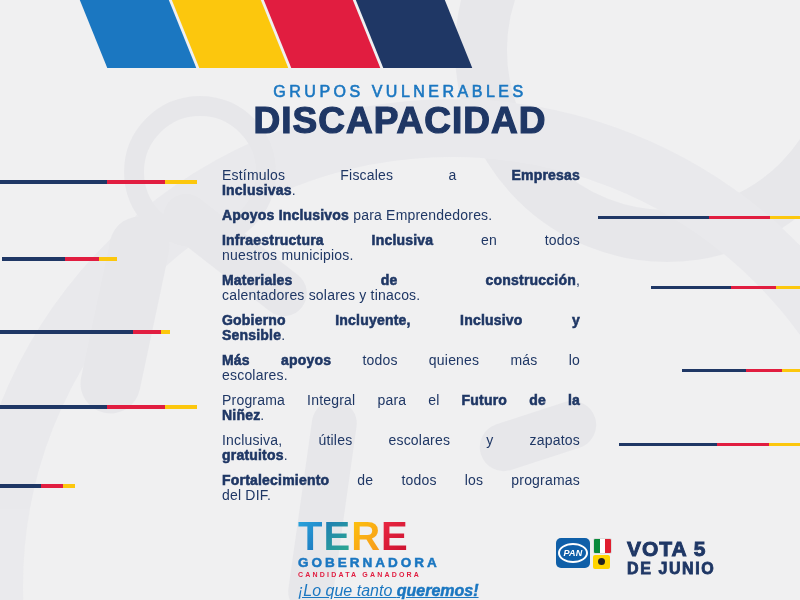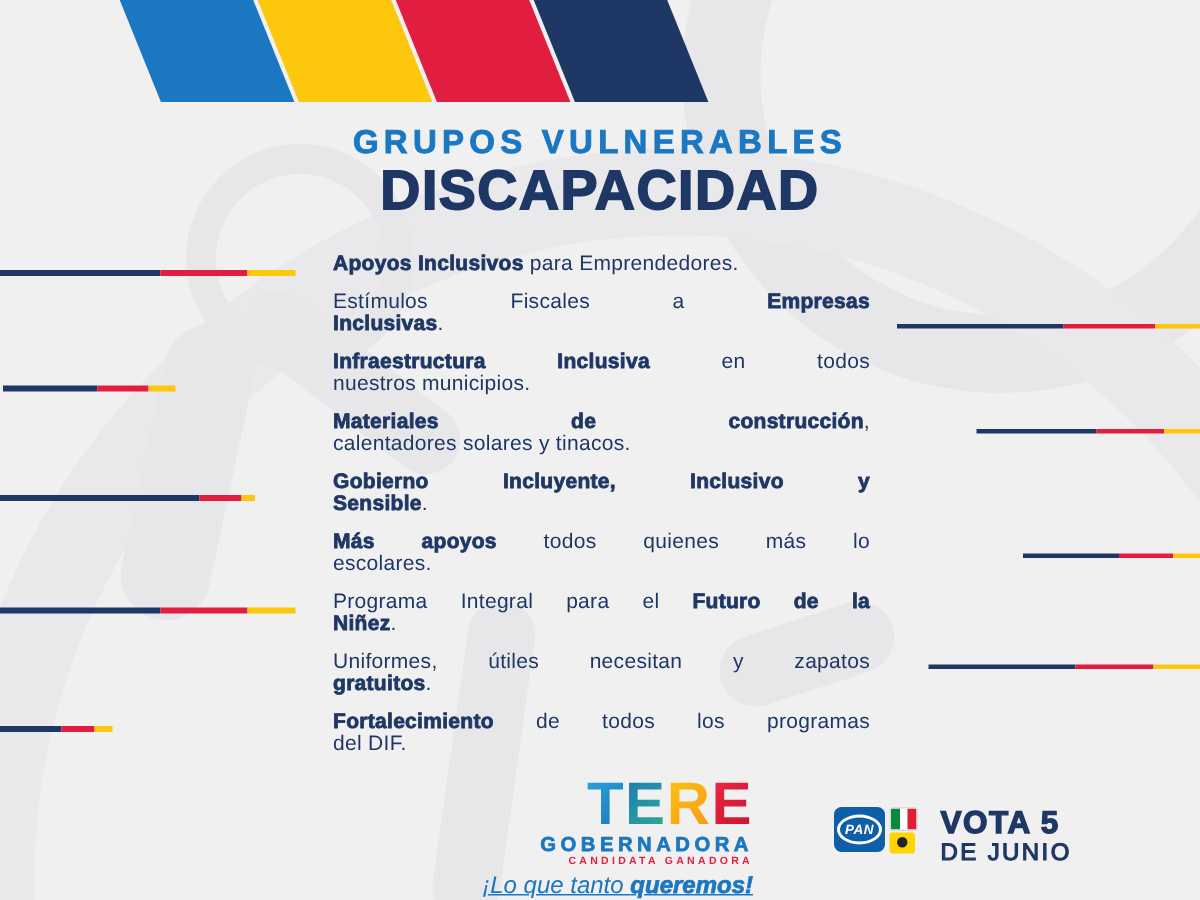--- a/index.html
+++ b/index.html
@@ -9,21 +9,21 @@
   .wm{position:absolute;pointer-events:none;}
   .wm-ring{border-radius:50%;border-style:solid;border-color:#e3e3e7;background:transparent;}
   .wm-blob{background:#e3e3e7;border-radius:30px;}
   .wm-wrap{position:absolute;inset:0;opacity:.62;}
   
   .stripes{position:absolute;left:79px;top:-2px;height:70px;display:flex;gap:3px;
            transform:skewX(22deg);transform-origin:0 0;}
   .stripe{width:89px;height:70px;}
   
   .title{position:absolute;left:100px;top:84px;width:600px;text-align:center;line-height:1;}
-  .t1{color:var(--blue);font-size:22px;font-weight:bold;letter-spacing:3.5px;
+  .t1{color:var(--blue);font-size:16px;font-weight:normal;letter-spacing:3.5px;
       -webkit-text-stroke:.6px var(--blue);}
   .t2{color:var(--navy);font-size:24px;font-weight:bold;letter-spacing:2.5px;margin-top:3px;
       -webkit-text-stroke:.8px var(--navy);}
   .t3{color:var(--navy);font-size:37px;font-weight:bold;letter-spacing:1px;margin-top:2px;
       -webkit-text-stroke:1.2px var(--navy);}
   
   .content{position:absolute;left:222px;top:168px;width:358px;color:var(--navy);
            font-size:14px;line-height:15px;letter-spacing:.2px;}
   .item{margin-bottom:10px;}
   .item .b{font-weight:bold;-webkit-text-stroke:.55px var(--navy);}
@@ -34,42 +34,42 @@
   
   .va{position:absolute;left:78px;top:533px;width:170px;color:var(--navy);}
   .va-top{display:flex;align-items:flex-end;gap:3px;margin-left:36px;}
   .va-va{font-size:21px;font-weight:bold;line-height:18px;-webkit-text-stroke:.8px var(--navy);}
   .va-por{font-size:6px;color:#9aa0ad;font-weight:bold;letter-spacing:.5px;padding-bottom:2px;}
   .va-main{font-size:17px;font-weight:bold;letter-spacing:.4px;line-height:17px;
            -webkit-text-stroke:.7px var(--navy);}
   .va-x{background:linear-gradient(135deg,#1b77c1 42%,#fcc70d 42% 58%,#e11d40 58%);
         -webkit-background-clip:text;background-clip:text;color:transparent;
         -webkit-text-stroke:0;font-weight:bold;}
-  .tere{position:absolute;left:298px;top:519px;width:204px;text-align:right;}
+  .tere{position:absolute;left:298px;top:519px;width:204px;text-align:left;}
   .tere-word{font-size:40px;font-weight:bold;line-height:34px;letter-spacing:1px;}
   .tere-word span{-webkit-background-clip:text;background-clip:text;color:transparent;}
   .tere-gob{color:var(--blue);font-size:13.5px;font-weight:bold;letter-spacing:3px;
             margin-top:2px;-webkit-text-stroke:.5px var(--blue);}
   .tere-cand{color:var(--red);font-size:7px;font-weight:bold;letter-spacing:2.2px;margin-top:1px;}
   .tere-slogan{color:var(--blue);font-size:16px;font-style:italic;margin-top:4px;text-decoration:underline;}
   .tere-slogan .b{font-weight:bold;-webkit-text-stroke:.5px var(--blue);}
   .vote{position:absolute;left:556px;top:538px;display:flex;align-items:flex-start;gap:3px;}
   .pan{width:34px;height:30px;background:#0f5fa8;border-radius:5px;display:flex;
        align-items:center;justify-content:center;}
   .pan-oval{border:2px solid #fff;border-radius:50%;width:26px;height:16px;display:flex;
             align-items:center;justify-content:center;color:#fff;font-size:9px;font-weight:bold;
             font-style:italic;letter-spacing:.3px;}
   .mini{display:flex;flex-direction:column;gap:1px;}
   .pri{width:17px;height:14px;border-radius:2px;overflow:hidden;display:flex;border:1px solid #ddd;}
   .pri i{flex:1;}
   .prd{width:17px;height:14px;border-radius:2px;background:#ffd400;position:relative;}
   .prd i{position:absolute;left:5px;top:3px;width:7px;height:7px;background:#222;border-radius:50%;}
   .vota{margin-left:12px;color:var(--navy);line-height:1;}
   .vota-1{font-size:21px;font-weight:bold;letter-spacing:1px;-webkit-text-stroke:.9px var(--navy);}
-  .vota-2{font-size:16px;font-weight:normal;letter-spacing:1.6px;margin-top:2px;
+  .vota-2{font-size:16px;font-weight:bold;letter-spacing:1.6px;margin-top:2px;
           -webkit-text-stroke:.8px var(--navy);}
 </style>
 </head>
 <body>
 
 <div class="canvas">
 
   <div class="wm-wrap">
     <div class="wm wm-ring" style="left:455px;top:-162px;width:320px;height:320px;border-width:52px;"></div>
     <div class="wm wm-ring" style="left:-35px;top:99px;width:858px;height:858px;border-width:58px;border-color:#e6e6ea;"></div>
@@ -134,30 +134,30 @@
         <span style="width: 15%; background: rgb(252, 199, 13);"></span>
       </div>
       <div class="dline" style="left: 619px; top: 443px; width: 181px; height: 3px;">
         <span style="width: 54%; background: rgb(31, 55, 101);"></span>
         <span style="width: 29%; background: rgb(225, 29, 64);"></span>
         <span style="width: 17%; background: rgb(252, 199, 13);"></span>
       </div>
     </div>
 
   <div class="content">
+      <div class="item"><span class="jline"><span>Estímulos Fiscales a </span><span class="b">Empresas</span></span><div><span class="b">Inclusivas</span><span>.</span></div></div>
       <div class="item">
         <div><span class="b">Apoyos Inclusivos</span><span> para Emprendedores.</span></div>
       </div>
-      <div class="item"><span class="jline"><span>Estímulos Fiscales a </span><span class="b">Empresas</span></span><div><span class="b">Inclusivas</span><span>.</span></div></div>
       <div class="item"><span class="jline"><span class="b">Infraestructura Inclusiva</span><span> en todos</span></span><div><span>nuestros municipios.</span></div></div>
       <div class="item"><span class="jline"><span class="b">Materiales de construcción</span><span>,</span></span><div><span>calentadores solares y tinacos.</span></div></div>
       <div class="item"><span class="jline"><span class="b">Gobierno Incluyente, Inclusivo y</span></span><div><span class="b">Sensible</span><span>.</span></div></div>
       <div class="item"><span class="jline"><span class="b">Más apoyos</span><span> todos quienes más lo</span></span><div><span>escolares.</span></div></div>
       <div class="item"><span class="jline"><span>Programa Integral para el </span><span class="b">Futuro de la</span></span><div><span class="b">Niñez</span><span>.</span></div></div>
-      <div class="item"><span class="jline"><span>Uniformes, útiles necesitan y zapatos</span></span><div><span class="b">gratuitos</span><span>.</span></div></div>
+      <div class="item"><span class="jline"><span>Inclusiva, útiles escolares y zapatos</span></span><div><span class="b">gratuitos</span><span>.</span></div></div>
       <div class="item"><span class="jline"><span class="b">Fortalecimiento</span><span> de todos los programas</span></span><div><span>del DIF.</span></div></div>
     </div>
 
   <div class="va">
   </div>
 
   <div class="tere">
     <div class="tere-word"><span style="background-image: linear-gradient(135deg, rgb(42, 169, 224), rgb(27, 111, 184));">T</span><span style="background-image: linear-gradient(135deg, rgb(29, 118, 189), rgb(47, 176, 137));">E</span><span style="background-image: linear-gradient(135deg, rgb(253, 199, 12), rgb(247, 148, 30));">R</span><span style="background-image: linear-gradient(135deg, rgb(238, 42, 68), rgb(200, 16, 46));">E</span></div>
     <div class="tere-gob">GOBERNADORA</div>
     <div class="tere-cand">CANDIDATA GANADORA</div>

